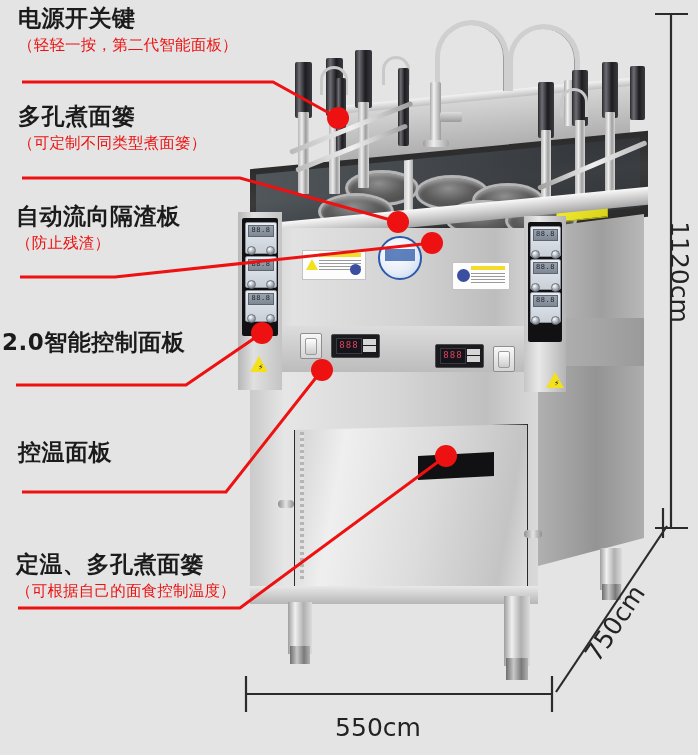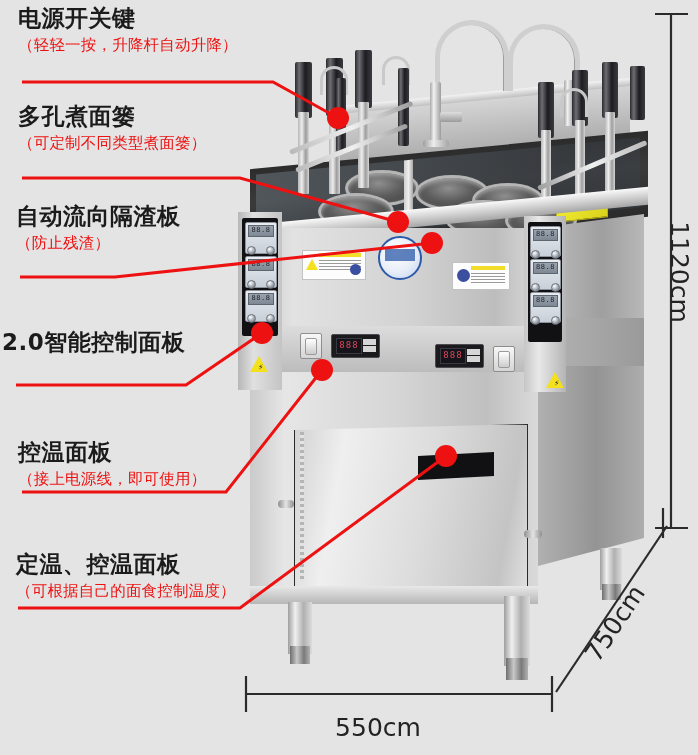--- a/index.html
+++ b/index.html
@@ -333,44 +333,43 @@
 
     <path class="lead" d="M22,492 L226,492 L322,370"></path>
     <circle class="dot" cx="322" cy="370" r="11"></circle>
 
     <path class="lead" d="M18,608 L240,608 L446,456"></path>
     <circle class="dot" cx="446" cy="456" r="11"></circle>
   </svg>
 
   <div class="anno" style="left:18px;top:6px;">
     <div class="title">电源开关键</div>
-    <div class="sub">（轻轻一按，升降杆自动升降）</div>
+    <div class="sub">（轻轻一按，第二代智能面板）</div>
   </div>
 
   <div class="anno" style="left:16px;top:204px;">
     <div class="title">自动流向隔渣板</div>
     <div class="sub">（防止残渣）</div>
   </div>
 
   <div class="anno" style="left:18px;top:104px;">
     <div class="title">多孔煮面篓</div>
     <div class="sub">（可定制不同类型煮面篓）</div>
   </div>
 
   <div class="anno" style="left:2px;top:330px;">
     <div class="title">2.0智能控制面板</div>
   </div>
 
   <div class="anno" style="left:18px;top:440px;">
     <div class="title">控温面板</div>
-    <div class="sub">（接上电源线，即可使用）</div>
   </div>
 
   <div class="anno" style="left:16px;top:552px;">
-    <div class="title">定温、控温面板</div>
+    <div class="title">定温、多孔煮面篓</div>
     <div class="sub">（可根据自己的面食控制温度）</div>
   </div>
 
   <svg class="dimsvg" viewBox="0 0 698 755">
 
     <line class="dimline" x1="671" y1="14" x2="671" y2="528"></line>
     <line class="dimline" x1="655" y1="14" x2="688" y2="14"></line>
     <line class="dimline" x1="655" y1="528" x2="688" y2="528"></line>
     <text class="dimtxt" x="671" y="272" text-anchor="middle" transform="rotate(90 671 272)">1120cm</text>
 

